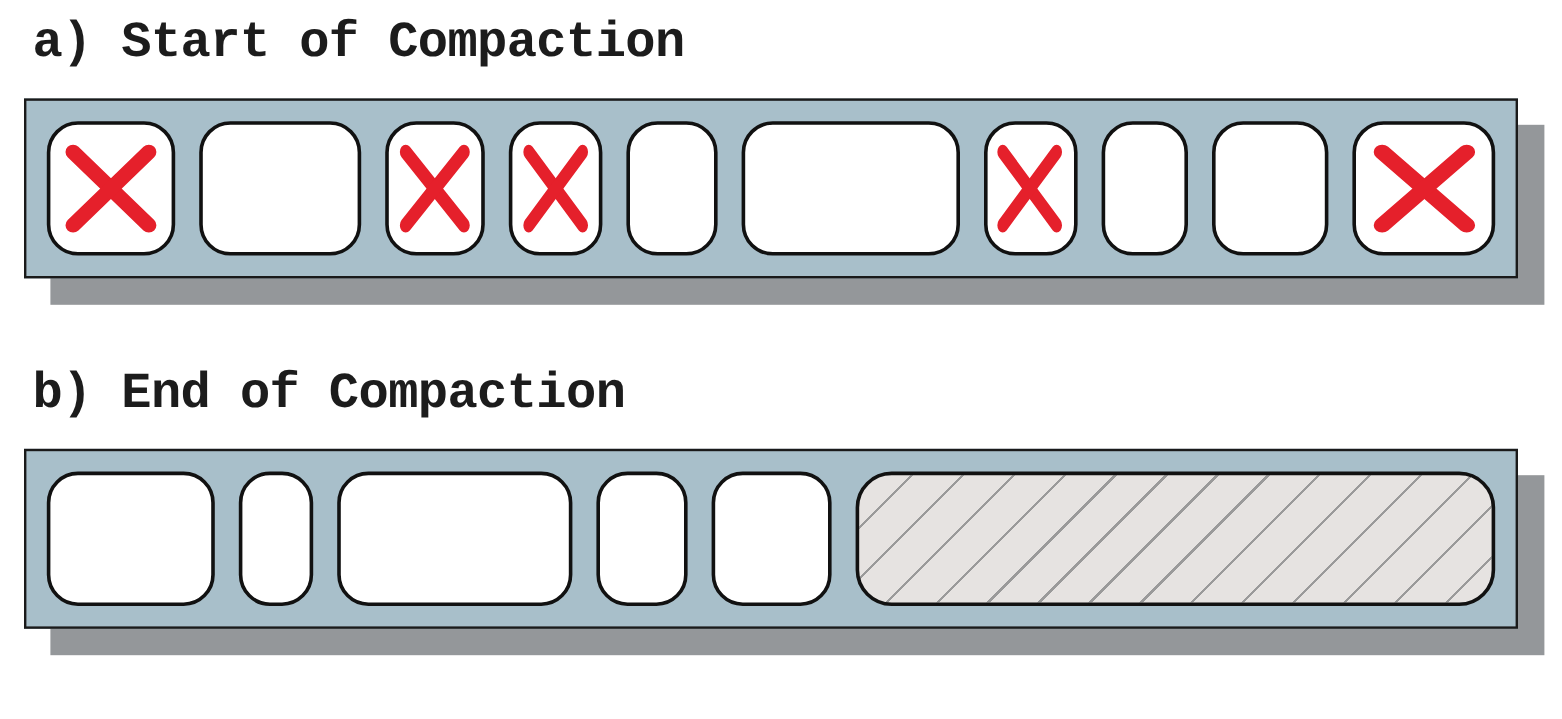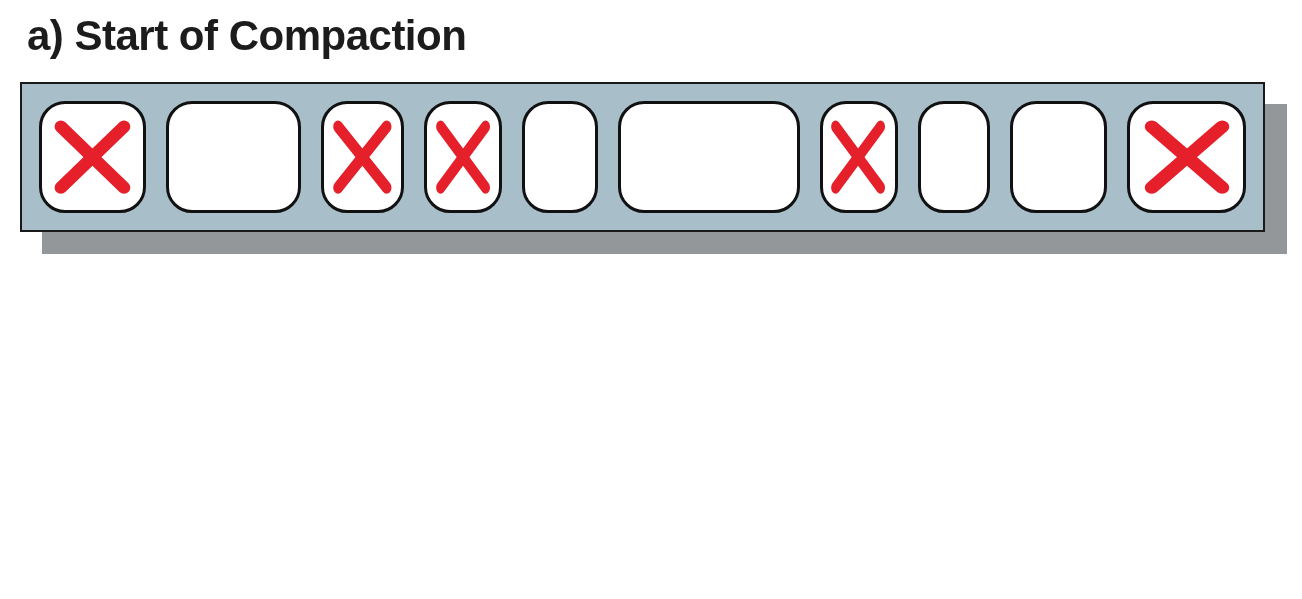--- a/index.html
+++ b/index.html
@@ -17,20 +17,21 @@
   html,body{background:#ffffff;}
   body{
     width:1302px;height:599px;
     font-family:"Liberation Sans","DejaVu Sans",sans-serif;
     overflow:hidden;
   }
   .page{
     width:1302px;height:599px;
     padding:10px 20px 0 20px;
     position:relative;
+    font-family:Liberation Mono, monospace;
   }
   .panel-title{
     font-size:42px;
     font-weight:bold;
     color:var(--title-color);
     letter-spacing:-0.5px;
     margin-left:7px;
   }
   .panel-a .panel-title{margin-top:2px;}
   .panel-b .panel-title{margin-top:0;}
@@ -111,14 +112,25 @@
         <div class="block used" style="width: 100px;"></div>
         <div class="block freed" style="width: 122px;">
           <svg viewBox="0 0 100 100" preserveAspectRatio="none" class="x-svg">
             <line x1="10" y1="10" x2="90" y2="90" stroke="#e5202b" stroke-width="16" stroke-linecap="round"></line>
             <line x1="90" y1="10" x2="10" y2="90" stroke="#e5202b" stroke-width="16" stroke-linecap="round"></line>
           </svg>
         </div>
       </div>
   </section>
 
+  <section class="panel panel-b">
+    <h2 class="panel-title">b) End of Compaction</h2>
+    <div class="bar">
+        <div class="block used" style="width: 140px;"></div>
+        <div class="block used" style="width: 62px;"></div>
+        <div class="block used" style="width: 196px;"></div>
+        <div class="block used" style="width: 76px;"></div>
+        <div class="block used" style="width: 100px;"></div>
+        <div class="block free-space" style="flex: 1 1 520px;"></div>
+      </div>
+  </section>
 
 </div>
 
 </body></html>

